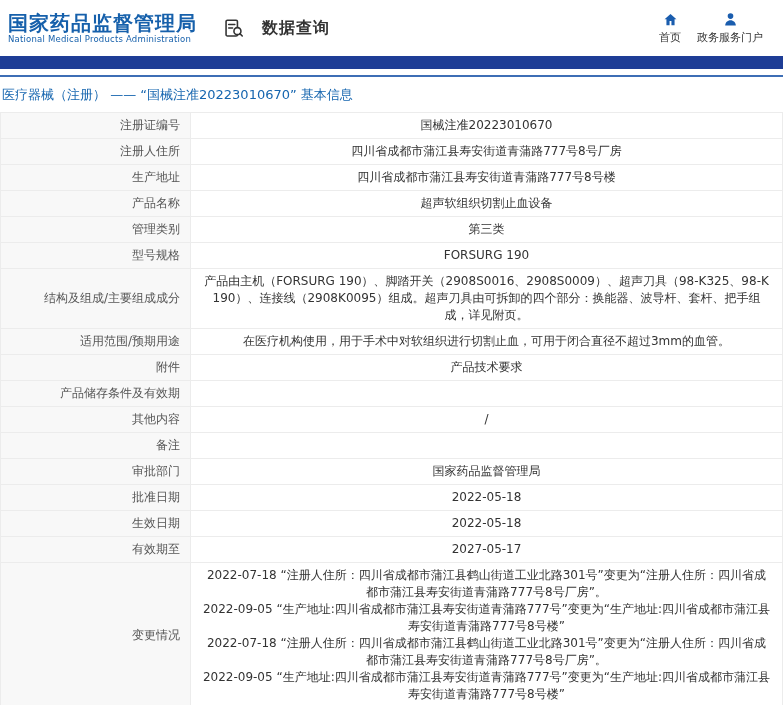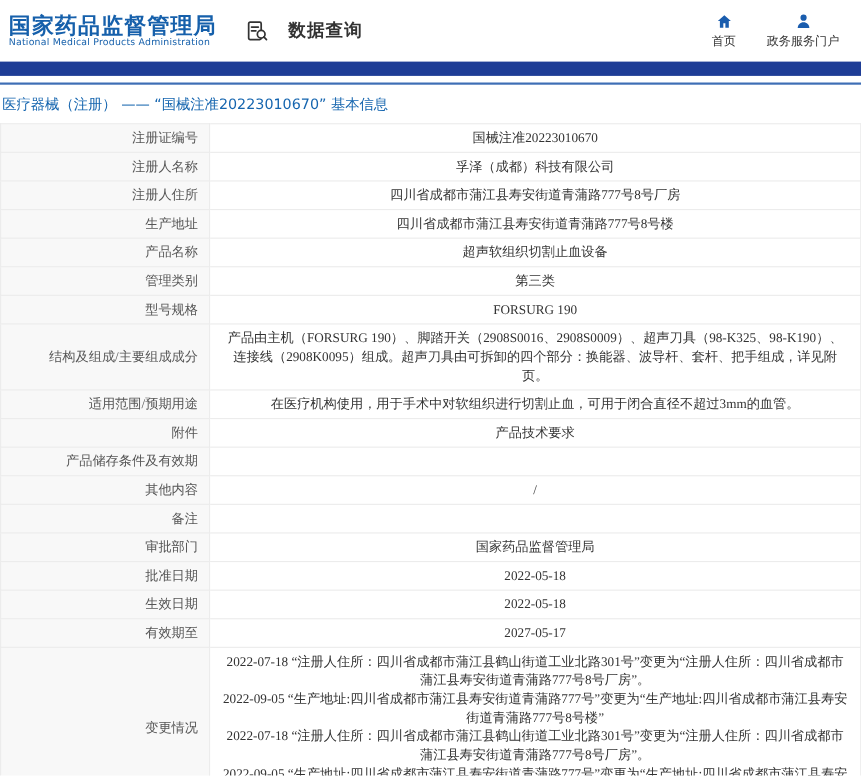--- a/index.html
+++ b/index.html
@@ -10,30 +10,30 @@
     color:#333;
   }
   
   .header { display:flex; align-items:center; height:56px; background:#fff; padding:0 20px 0 8px; }
   .logo-block { display:flex; flex-direction:column; justify-content:center; }
   .logo-cn { color:#1660ab; font-size:20px; font-weight:bold; letter-spacing:1px; line-height:22px; }
   .logo-en { color:#1660ab; font-size:8.5px; margin-top:0; letter-spacing:.2px; }
   .section-block { display:flex; align-items:center; gap:18px; margin-left:26px; }
   .sq-text { font-size:16px; font-weight:bold; color:#333; letter-spacing:1px; }
   .spacer { flex:1; }
-  .nav-item { display:flex; flex-direction:column; align-items:center; gap:3px; margin-left:28px; cursor:pointer; }
+  .nav-item { display:flex; flex-direction:column; align-items:center; gap:3px; margin-left:16px; cursor:pointer; }
   .nav-label { font-size:11px; color:#333; white-space:nowrap; }
   
   .navbar { height:13px; background:#1e3d96; }
   .toprule { height:2px; background:#3e6eb5; margin-top:6px; }
   
   .breadcrumb { color:#1565af; font-size:13px; padding:9px 2px 8px 2px; }
   
   table.info { width:100%; border-collapse:collapse; font-size:12px; table-layout:fixed; }
-  table.info td { border:1px solid #ececec; padding:4px 10px; line-height:17px; vertical-align:middle; word-break:break-all;font-family:Liberation Serif, serif; }
+  table.info td { border:1px solid #ececec; padding:4px 10px; line-height:17px; vertical-align:middle; word-break:break-all; }
   .lc { width:190px; background:#f8f8f8; color:#555; text-align:right; }
   .vc { color:#333; text-align:center; }
   .preline { white-space:pre-line; line-height:16.5px; }
   .icon { display:inline-flex; align-items:center; }
 </style>
 </head>
 <body>
 
 <div class="header">
   <div class="logo-block">
@@ -75,24 +75,20 @@
 <div class="navbar"></div>
 <div class="toprule"></div>
 
 <div class="breadcrumb">医疗器械（注册） —— “国械注准20223010670” 基本信息</div>
 
 <table class="info">
   <tbody>
     <tr>
       <td class="lc">注册证编号</td>
       <td class="vc">国械注准20223010670</td>
-    </tr>
-    <tr>
-      <td class="lc">注册人名称</td>
-      <td class="vc">孚泽（成都）科技有限公司</td>
     </tr>
     <tr>
       <td class="lc">注册人住所</td>
       <td class="vc">四川省成都市蒲江县寿安街道青蒲路777号8号厂房</td>
     </tr>
     <tr>
       <td class="lc">生产地址</td>
       <td class="vc">四川省成都市蒲江县寿安街道青蒲路777号8号楼</td>
     </tr>
     <tr>

